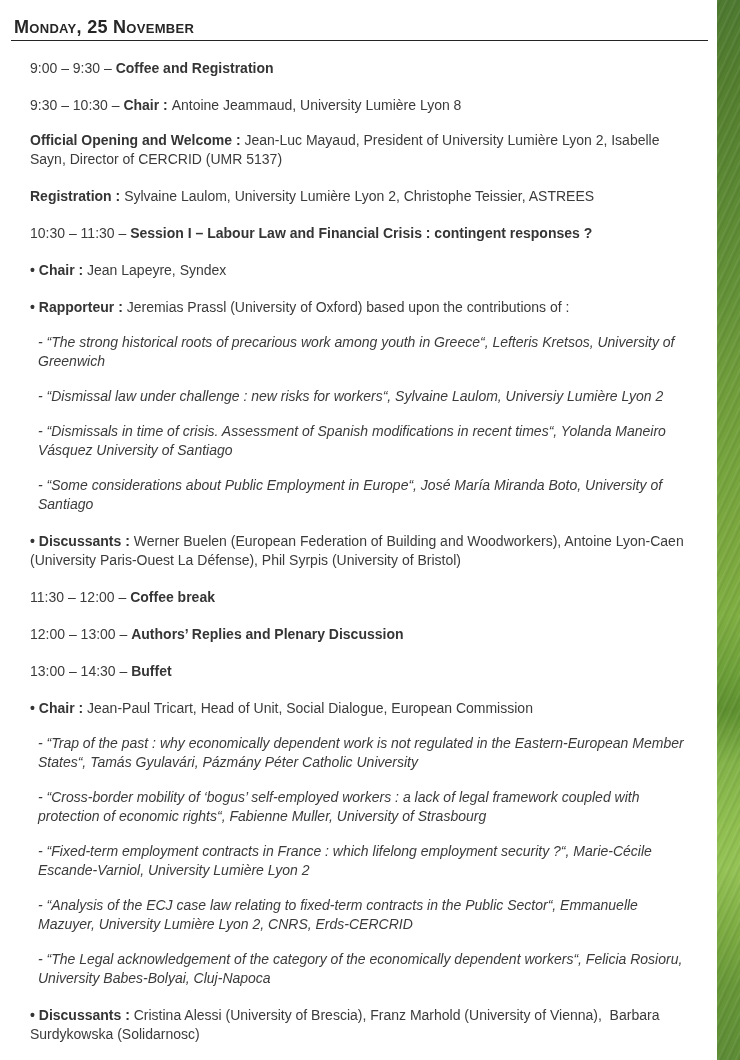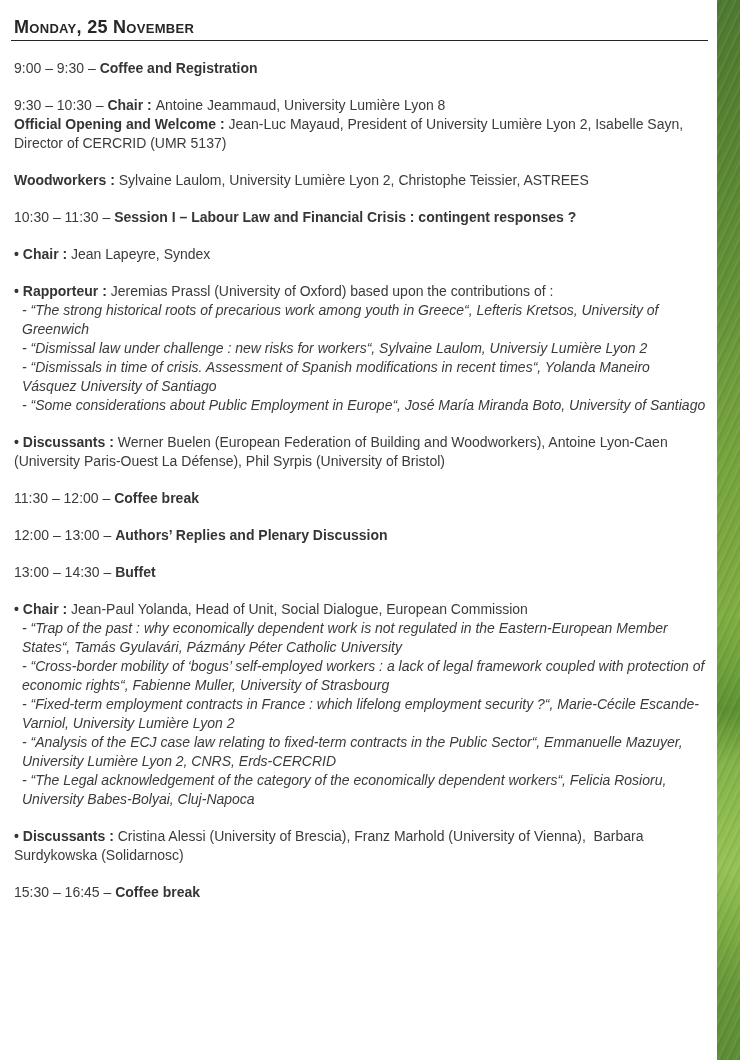--- a/index.html
+++ b/index.html
@@ -50,50 +50,50 @@
 
   .day-title {
     font-size: 18px;
     font-weight: 700;
     font-variant: small-caps;
     letter-spacing: 0.3px;
     color: #262626;
     padding-left: 3px;
   }
 
-  .block { margin: 0; padding-left: 3px; }
+  .block { margin: 16px; padding-left: 3px; }
   .block.gap { margin-top: 18px; }
   .block.indent { padding-left: 11px; font-style: italic; }
   .bold { font-weight: 700; color: #353535; }
 </style>
 </head>
 <body>
 
 <div class="page">
   <div class="content">
     <div class="day-header">
       <div class="day-title">Monday, 25 November</div>
     </div>
     <div>
         <p class="block gap"><span>9:00 – 9:30 – </span><span class="bold">Coffee and Registration</span></p>
         <p class="block gap"><span>9:30 – 10:30 – </span><span class="bold">Chair : </span><span>Antoine Jeammaud, University Lumière Lyon 8</span></p>
         <p class="block"><span class="bold">Official Opening and Welcome : </span><span>Jean-Luc Mayaud, President of University Lumière Lyon 2, Isabelle Sayn, Director of CERCRID (UMR 5137)</span></p>
-        <p class="block gap"><span class="bold">Woodworkers : </span><span>Sylvaine Laulom, University Lumière Lyon 2, Christophe Teissier, ASTREES</span></p>
+        <p class="block gap"><span class="bold">Registration : </span><span>Sylvaine Laulom, University Lumière Lyon 2, Christophe Teissier, ASTREES</span></p>
         <p class="block gap"><span>10:30 – 11:30 – </span><span class="bold">Session I – Labour Law and Financial Crisis : contingent responses ?</span></p>
         <p class="block gap"><span class="bold">• Chair : </span><span>Jean Lapeyre, Syndex</span></p>
         <p class="block gap"><span class="bold">• Rapporteur : </span><span>Jeremias Prassl (University of Oxford) based upon the contributions of :</span></p>
         <p class="block indent"><span>- “The strong historical roots of precarious work among youth in Greece“, Lefteris Kretsos, University of Greenwich</span></p>
         <p class="block indent"><span>- “Dismissal law under challenge : new risks for workers“, Sylvaine Laulom, Universiy Lumière Lyon 2</span></p>
         <p class="block indent"><span>- “Dismissals in time of crisis. Assessment of Spanish modifications in recent times“, Yolanda Maneiro Vásquez University of Santiago</span></p>
         <p class="block indent"><span>- “Some considerations about Public Employment in Europe“, José María Miranda Boto, University of Santiago</span></p>
         <p class="block gap"><span class="bold">• Discussants : </span><span>Werner Buelen (European Federation of Building and Woodworkers), Antoine Lyon-Caen (University Paris-Ouest La Défense), Phil Syrpis (University of Bristol)</span></p>
         <p class="block gap"><span>11:30 – 12:00 – </span><span class="bold">Coffee break</span></p>
         <p class="block gap"><span>12:00 – 13:00 – </span><span class="bold">Authors’ Replies and Plenary Discussion</span></p>
         <p class="block gap"><span>13:00 – 14:30 – </span><span class="bold">Buffet</span></p>
-        <p class="block gap"><span class="bold">• Chair : </span><span>Jean-Paul Yolanda, Head of Unit, Social Dialogue, European Commission</span></p>
+        <p class="block gap"><span class="bold">• Chair : </span><span>Jean-Paul Tricart, Head of Unit, Social Dialogue, European Commission</span></p>
         <p class="block indent"><span>- “Trap of the past : why economically dependent work is not regulated in the Eastern-European Member States“, Tamás Gyulavári, Pázmány Péter Catholic University</span></p>
         <p class="block indent"><span>- “Cross-border mobility of ‘bogus’ self-employed workers : a lack of legal framework coupled with protection of economic rights“, Fabienne Muller, University of Strasbourg</span></p>
         <p class="block indent"><span>- “Fixed-term employment contracts in France : which lifelong employment security ?“, Marie-Cécile Escande-Varniol, University Lumière Lyon 2</span></p>
         <p class="block indent"><span>- “Analysis of the ECJ case law relating to fixed-term contracts in the Public Sector“, Emmanuelle Mazuyer, University Lumière Lyon 2, CNRS, Erds-CERCRID</span></p>
         <p class="block indent"><span>- “The Legal acknowledgement of the category of the economically dependent workers“, Felicia Rosioru, University Babes-Bolyai, Cluj-Napoca</span></p>
         <p class="block gap"><span class="bold">• Discussants : </span><span>Cristina Alessi (University of Brescia), Franz Marhold (University of Vienna),&nbsp; Barbara Surdykowska (Solidarnosc)</span></p>
         <p class="block gap"><span>15:30 – 16:45 – </span><span class="bold">Coffee break</span></p>
       </div>
   </div>
   <div class="leaf-strip"></div>

